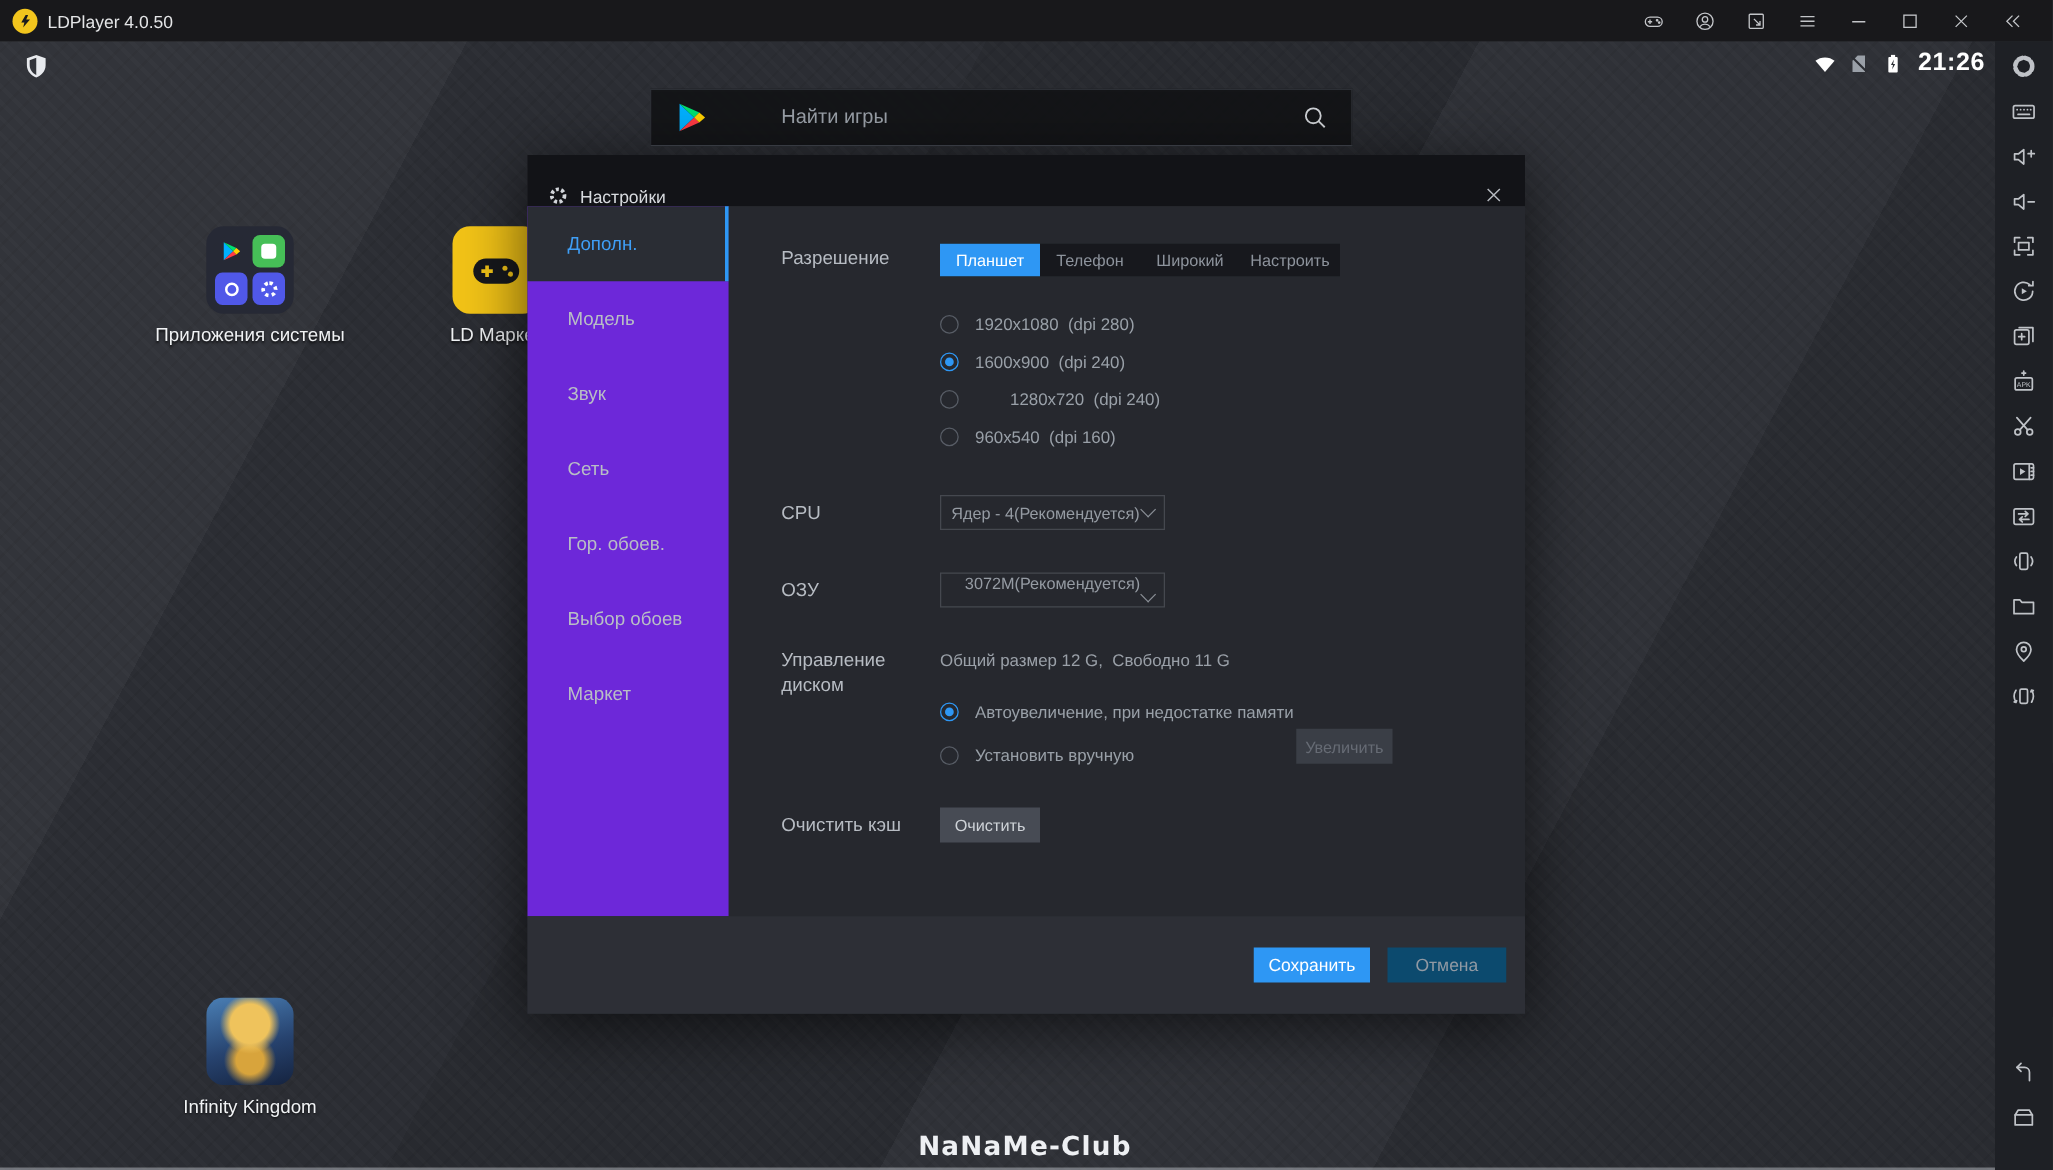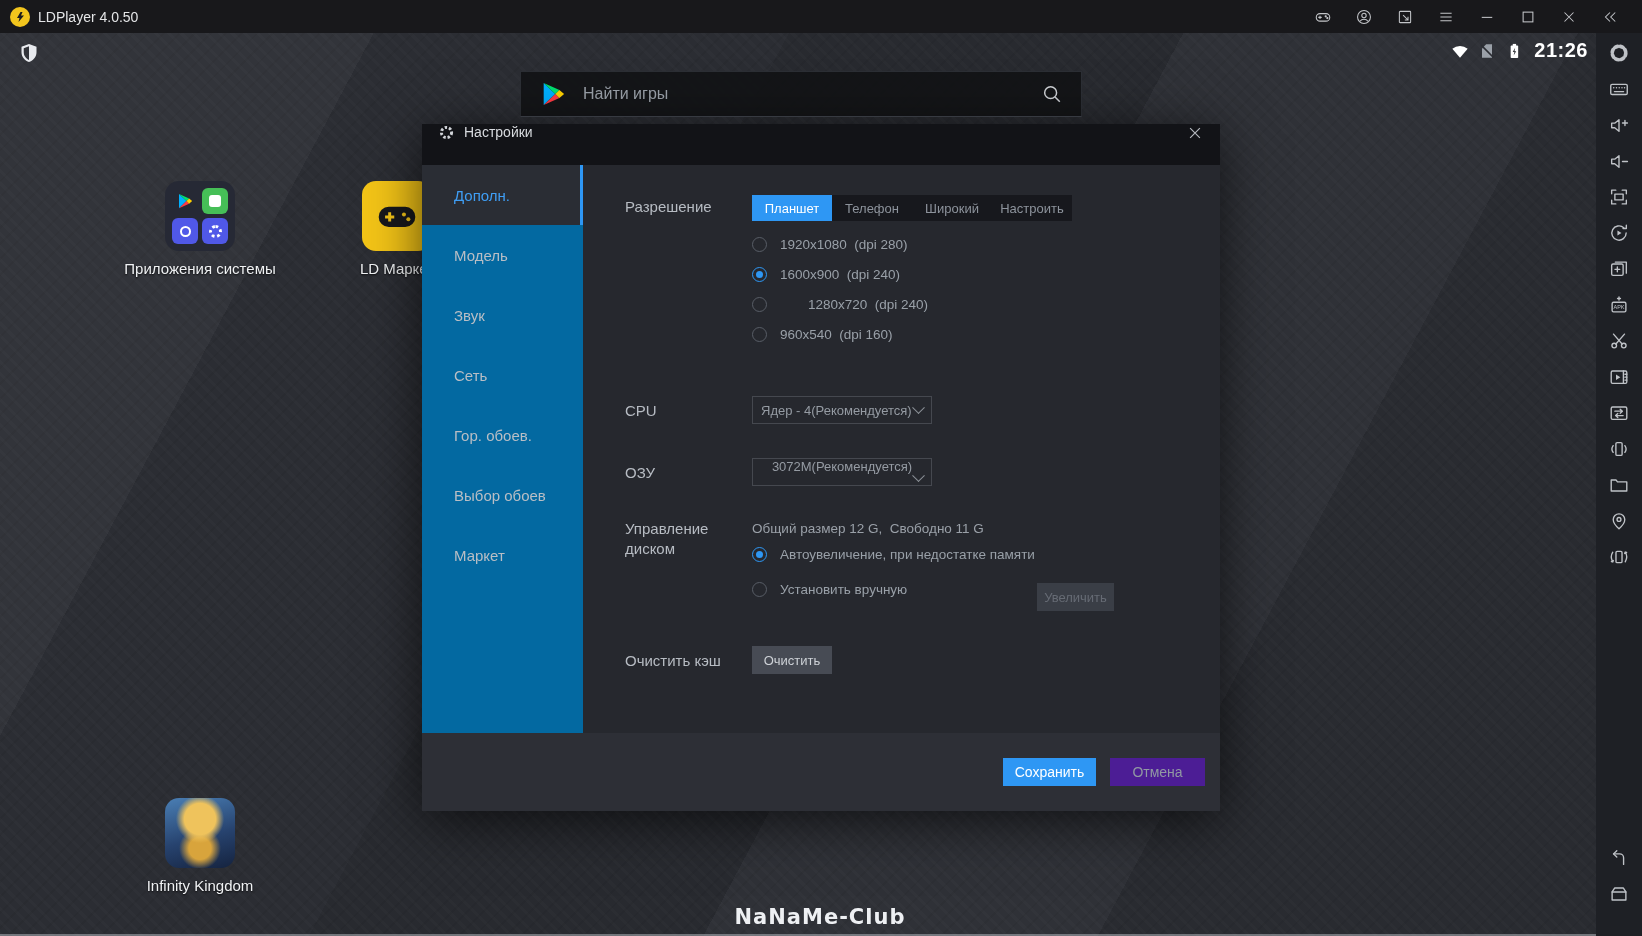--- a/index.html
+++ b/index.html
@@ -28,21 +28,21 @@
   .shield { position:absolute; top:10px; left:20px; width:18px; height:20px; color:#e8eaee; }
   .shield svg { width:18px; height:20px; fill:currentColor; }
 
   .statusbar { position:absolute; top:6px; right:8px; display:flex; align-items:center; gap:7px; }
   .statusbar .sic { width:20px; height:20px; }
   .clock { color:#ffffff; font-size:20px; font-weight:bold; letter-spacing:0.5px; margin-left:3px; }
 
   
   .search { position:absolute; top:38px; left:520px; width:562px; height:46px;
     background:rgba(17,18,21,0.88); border:1px solid #2c2f35; border-bottom-color:#42464e;
-    display:flex; align-items:center; padding:0 18px; cursor:text; }
+    display:flex; align-items:center; padding:0 18px; cursor:text;gap:42px; }
   .search .play { width:28px; height:28px; }
   .search .ph { color:#9aa0a8; font-size:16px; margin-left:16px; }
   .search .mag { margin-left:auto; width:22px; height:22px; color:#cfd2d6; }
   .search .mag svg { width:22px; height:22px; stroke:currentColor; fill:none; stroke-width:1.6; }
 
   
   .app { position:absolute; width:140px; display:flex; flex-direction:column; align-items:center; cursor:pointer; }
   .app .icon { width:70px; height:70px; border-radius:14px; }
   .app .lbl { margin-top:9px; font-size:15px; color:#f0f2f4; text-shadow:0 1px 2px rgba(0,0,0,0.8); white-space:nowrap; }
   .folder-icon { background:rgba(36,40,52,0.88); display:grid; grid-template-columns:26px 26px; grid-template-rows:26px 26px; gap:4px; padding:7px; }
@@ -62,62 +62,62 @@
       radial-gradient(circle at 62% 38%, #fde8e4 0 22%, rgba(253,232,228,0) 40%),
       linear-gradient(155deg,#f7d9d2 0%, #ef5f6e 40%, #c22950 70%, #7e1b3a 100%); }
 
   .watermark { position:absolute; top:872px; left:698px; width:244px; text-align:center;
     color:#eef0f3; font-size:21px; font-weight:bold; letter-spacing:1px; font-family:"DejaVu Sans",sans-serif; }
 
   
   .dialog { position:absolute; left:422px; top:91px; width:798px; height:687px; background:#26282e;
     box-shadow:0 10px 50px rgba(0,0,0,0.65); z-index:20; }
   .dlg-header { position:absolute; top:0; left:0; right:0; height:41px; background:#121317;
-    display:flex; align-items:flex-start; padding:0 16px; }
+    display:flex; align-items:flex-end; padding:0 16px; }
   .dlg-header .gear { width:17px; height:17px; color:#d2d5da; }
   .dlg-title { color:#d8dbdf; font-size:14px; margin-left:9px; }
   .dlg-close { margin-left:auto; width:18px; height:18px; color:#b4b8be; cursor:pointer; }
   .dlg-close svg { width:18px; height:18px; stroke:currentColor; stroke-width:1.6; }
 
-  .dlg-sidebar { position:absolute; top:41px; left:0; width:161px; bottom:78px; background:#0369a1; }
+  .dlg-sidebar { position:absolute; top:41px; left:0; width:161px; bottom:78px; background:#6d28d9; }
   .side-item { position:relative; height:60px; display:flex; align-items:center; padding-left:32px;
     color:#b9bec5; font-size:15px; cursor:pointer; }
   .side-item.active { background:#2a2d34; color:#3f9ef5; }
   .side-item.active::after { content:""; position:absolute; right:0; top:0; bottom:0; width:3px; background:#2e97f4; }
 
   .dlg-content { position:absolute; top:41px; left:161px; right:0; bottom:78px; background:#26282e; }
   .c-label { position:absolute; left:42px; color:#b7bcc3; font-size:15px; }
   .pre { white-space:pre; }
 
   .tabs { position:absolute; left:169px; top:30px; height:26px; display:flex; background:#17181d; }
   .tab { width:80px; height:26px; display:flex; align-items:center; justify-content:center;
     font-size:13px; color:#8d939c; cursor:pointer; }
   .tab.active { background:#2e97f4; color:#ffffff; }
 
-  .radio-row { position:absolute; display:flex; align-items:flex-start; height:30px; cursor:pointer; }
+  .radio-row { position:absolute; display:flex; align-items:flex-end; height:30px; cursor:pointer; }
   .radio { width:15px; height:15px; border-radius:50%; border:1.5px solid #585d66; flex:0 0 auto;
     display:flex; align-items:center; justify-content:center; }
   .radio.checked { border-color:#2e97f4; }
   .radio.checked::after { content:""; width:7px; height:7px; border-radius:50%; background:#2e97f4; }
   .radio-lbl { margin-left:13px; font-size:13.5px; color:#99a0a8; }
 
   .select { position:absolute; left:169px; width:180px; height:28px; border:1px solid #45484f;
     display:flex; align-items:center; padding:0 8px; cursor:pointer; }
   .select .val { color:#959ba3; font-size:13px; white-space:nowrap; }
   .select .chev { margin-left:auto; width:9px; height:9px; border-right:1.4px solid #8b9097;
     border-bottom:1.4px solid #8b9097; transform:rotate(45deg) translate(-2px,-2px); }
 
   .btn { display:flex; align-items:center; justify-content:center; font-size:13px; cursor:pointer; }
   .btn-increase { position:absolute; left:454px; top:418px; width:77px; height:28px; background:#3a3e46; color:#666b74; }
   .btn-clear { position:absolute; left:169px; top:481px; width:80px; height:28px; background:#474b54; color:#ced2d7;text-align:center; }
 
   .dlg-footer { position:absolute; bottom:0; left:0; right:0; height:78px; background:#2d2f36;
     display:flex; align-items:flex-start; justify-content:flex-end; padding:25px 15px 0 0; gap:14px; }
   .btn-save { width:93px; height:28px; background:#2e97f4; color:#fff; font-size:14px; }
-  .btn-cancel { width:95px; height:28px; background:#4c1d95; color:#9199a3; font-size:14px; }
+  .btn-cancel { width:95px; height:28px; background:#0c4a6e; color:#9199a3; font-size:14px; }
 
   
   .toolbar { position:absolute; top:33px; right:0; bottom:0; width:46px; background:#1e2025;
     display:flex; flex-direction:column; align-items:center; padding-top:8px; z-index:60; }
   .toolbar .tool { width:24px; height:24px; margin-bottom:12px; color:#bfc2c7; cursor:pointer;
     display:flex; align-items:center; justify-content:center; }
   .toolbar .tool svg { width:22px; height:22px; stroke:currentColor; fill:none; stroke-width:1.5; stroke-linecap:round; stroke-linejoin:round; }
   .toolbar .spacer { flex:1; }
   .toolbar .tool.bottom { margin-bottom:30px; }
 </style>

